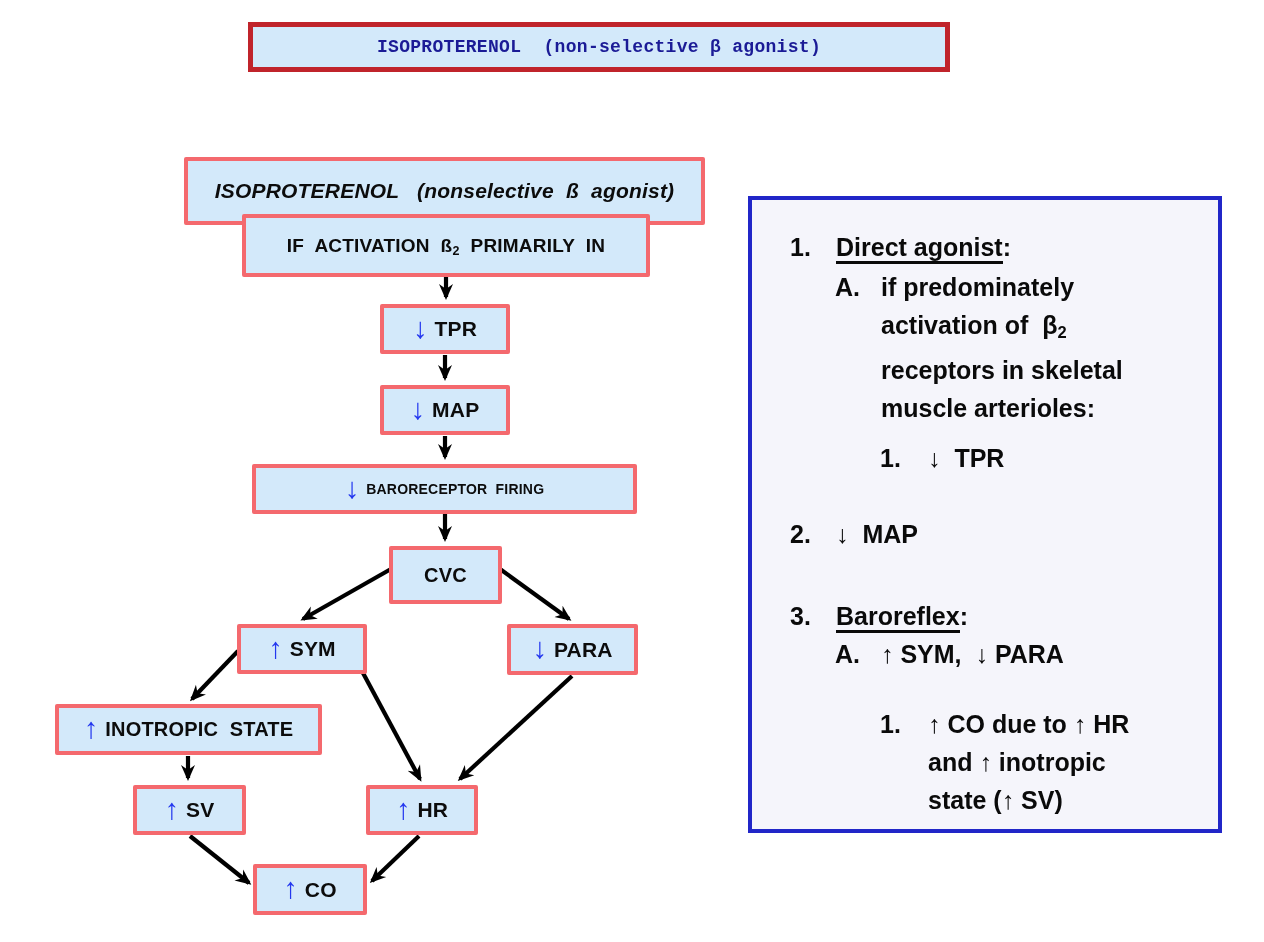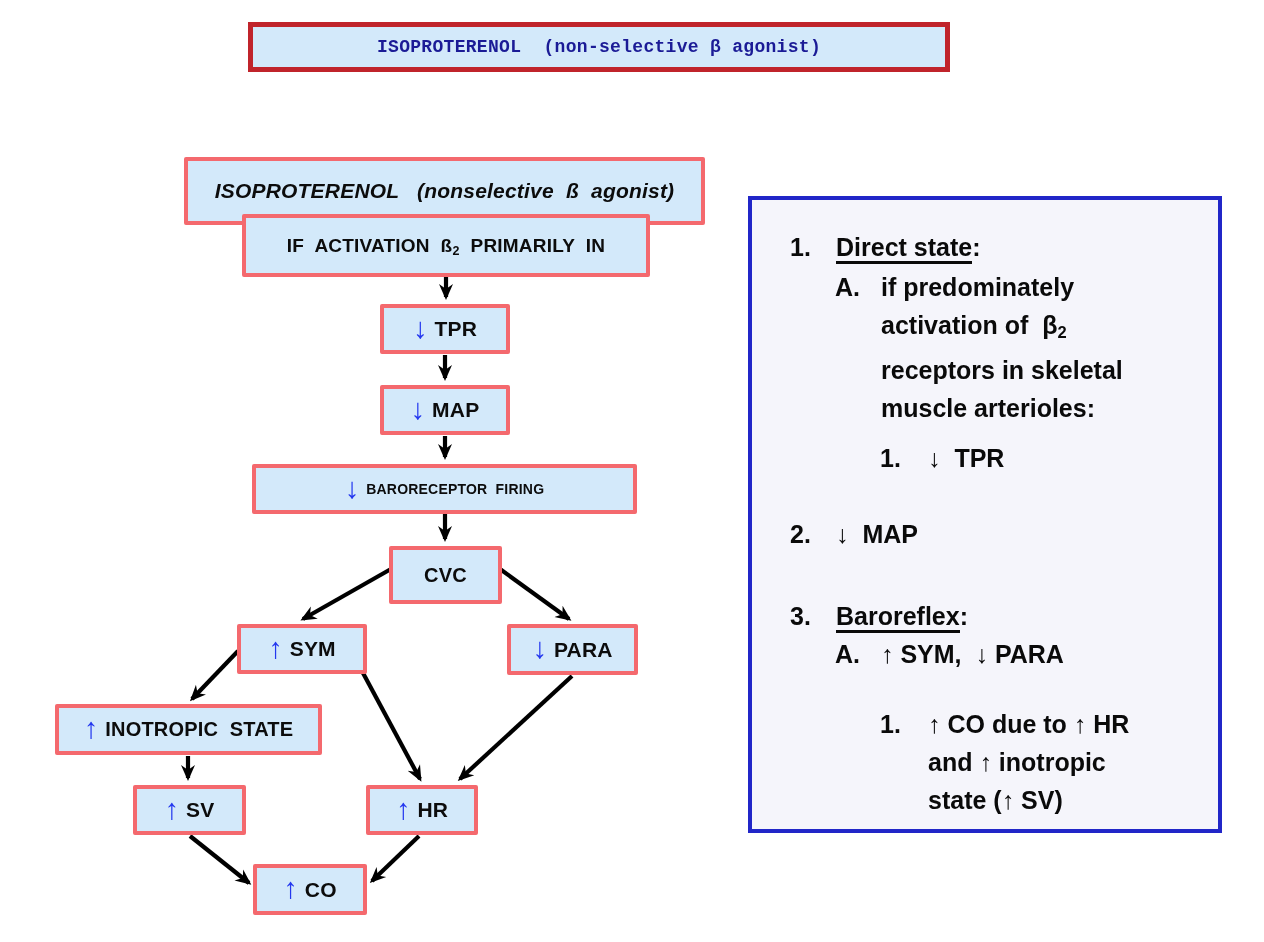--- a/index.html
+++ b/index.html
@@ -148,21 +148,21 @@
 
   <div class="node" style="left:253px;top:864px;width:114px;height:51px;">
     <span class="glyph">↑</span>
     <span class="nlabel">CO</span>
   </div>
 
   <div class="notes-panel">
 
     <div class="nrow">
       <span class="num">1.</span>
-      <span class="txt"><span class="ul">Direct state</span><span>:</span></span>
+      <span class="txt"><span class="ul">Direct agonist</span><span>:</span></span>
     </div>
 
     <div class="nrow lvlA mt-A">
       <span class="num">A.</span>
       <span class="txt wrapA"><span>if predominately activation of  β</span><span class="subsc">2</span><span> receptors in skeletal muscle arterioles:</span></span>
     </div>
 
     <div class="nrow lvl2 mt-a1">
       <span class="num">1.</span>
       <span class="txt">↓  TPR</span>

